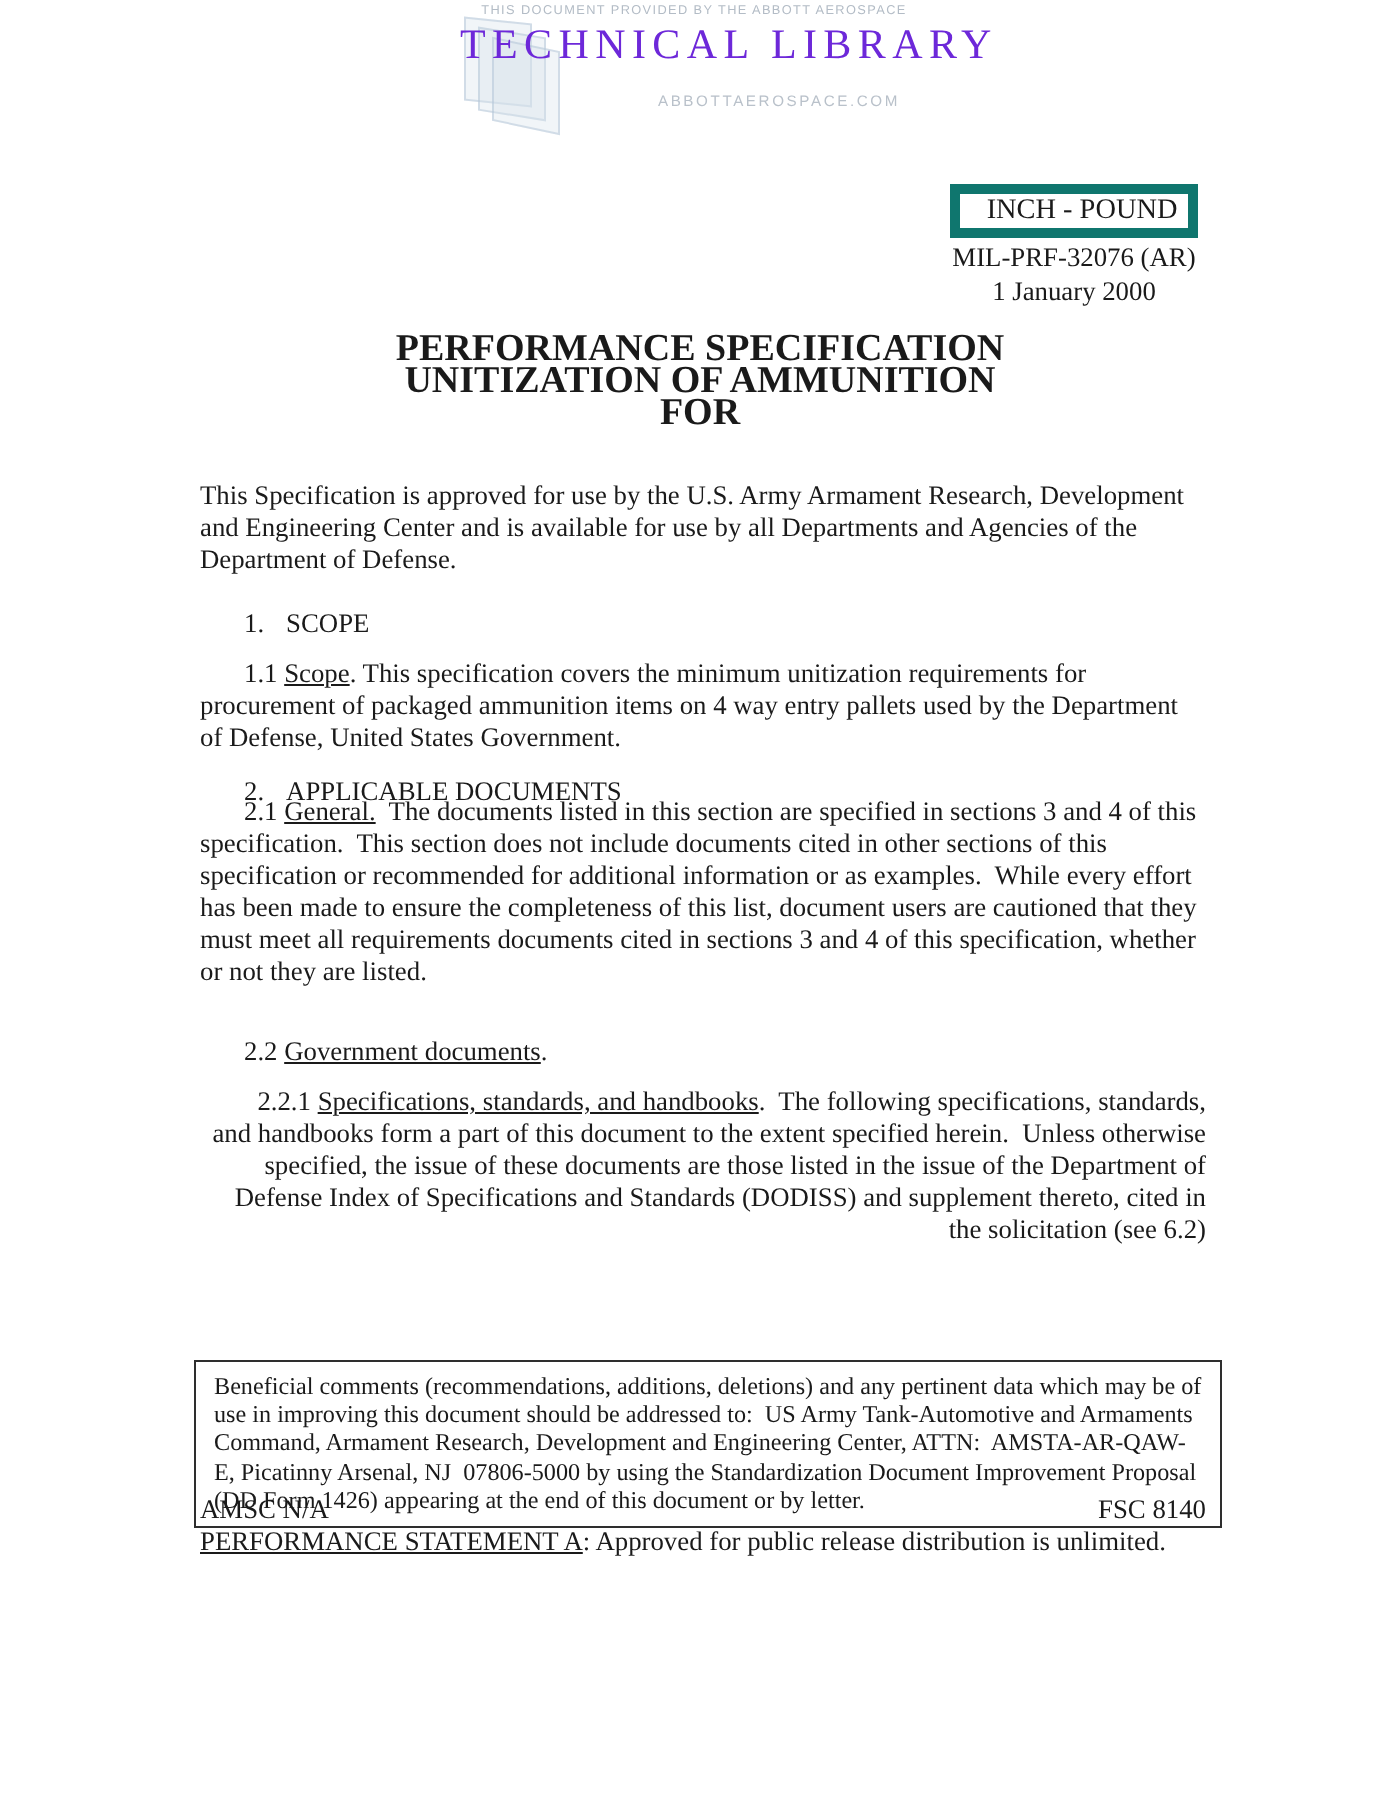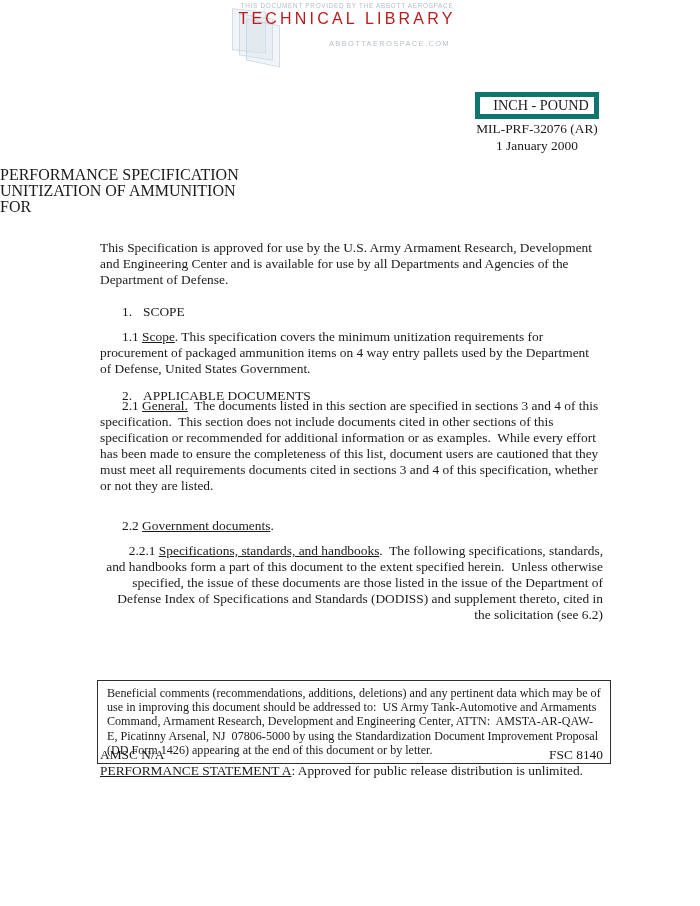--- a/index.html
+++ b/index.html
@@ -25,24 +25,24 @@
     user-select: none;
   }
   .wm-provided {
     font-family: "Liberation Sans", sans-serif;
     font-size: 6.4px;
     letter-spacing: 0.7px;
     color: #b3bcc6;
     white-space: nowrap;
   }
   .wm-title {
-    font-family: Liberation Sans, sans-serif;
-    font-size: 16px;
+    font-family: Liberation Serif, serif;
+    font-size: 21px;
     letter-spacing: 3.2px;
-    color: #b91c1c;
+    color: #6d28d9;
     white-space: nowrap;
     margin-top: 1px;
   }
   .wm-site {
     font-family: Liberation Sans, sans-serif;
     font-size: 7.6px;
     letter-spacing: 1.3px;
     color: #b9c1ca;
     text-align: right;
     padding-right: 14px;
@@ -86,22 +86,23 @@
     margin-bottom: 1px;
     white-space: nowrap;
   }
 
   
   .doc-title {
     position: absolute;
     top: 167px;
     left: 0;
     width: 100%;
-    font-weight: normal;
-    font-size: 16px;
+    text-align: center;
+    font-weight: bold;
+    font-size: 19px;
     line-height: 16.2px;
   }
 
   
   .block {
     position: absolute;
     left: 100px;
     width: 503px;
     font-size: 13.4px;
     line-height: 16.1px;

